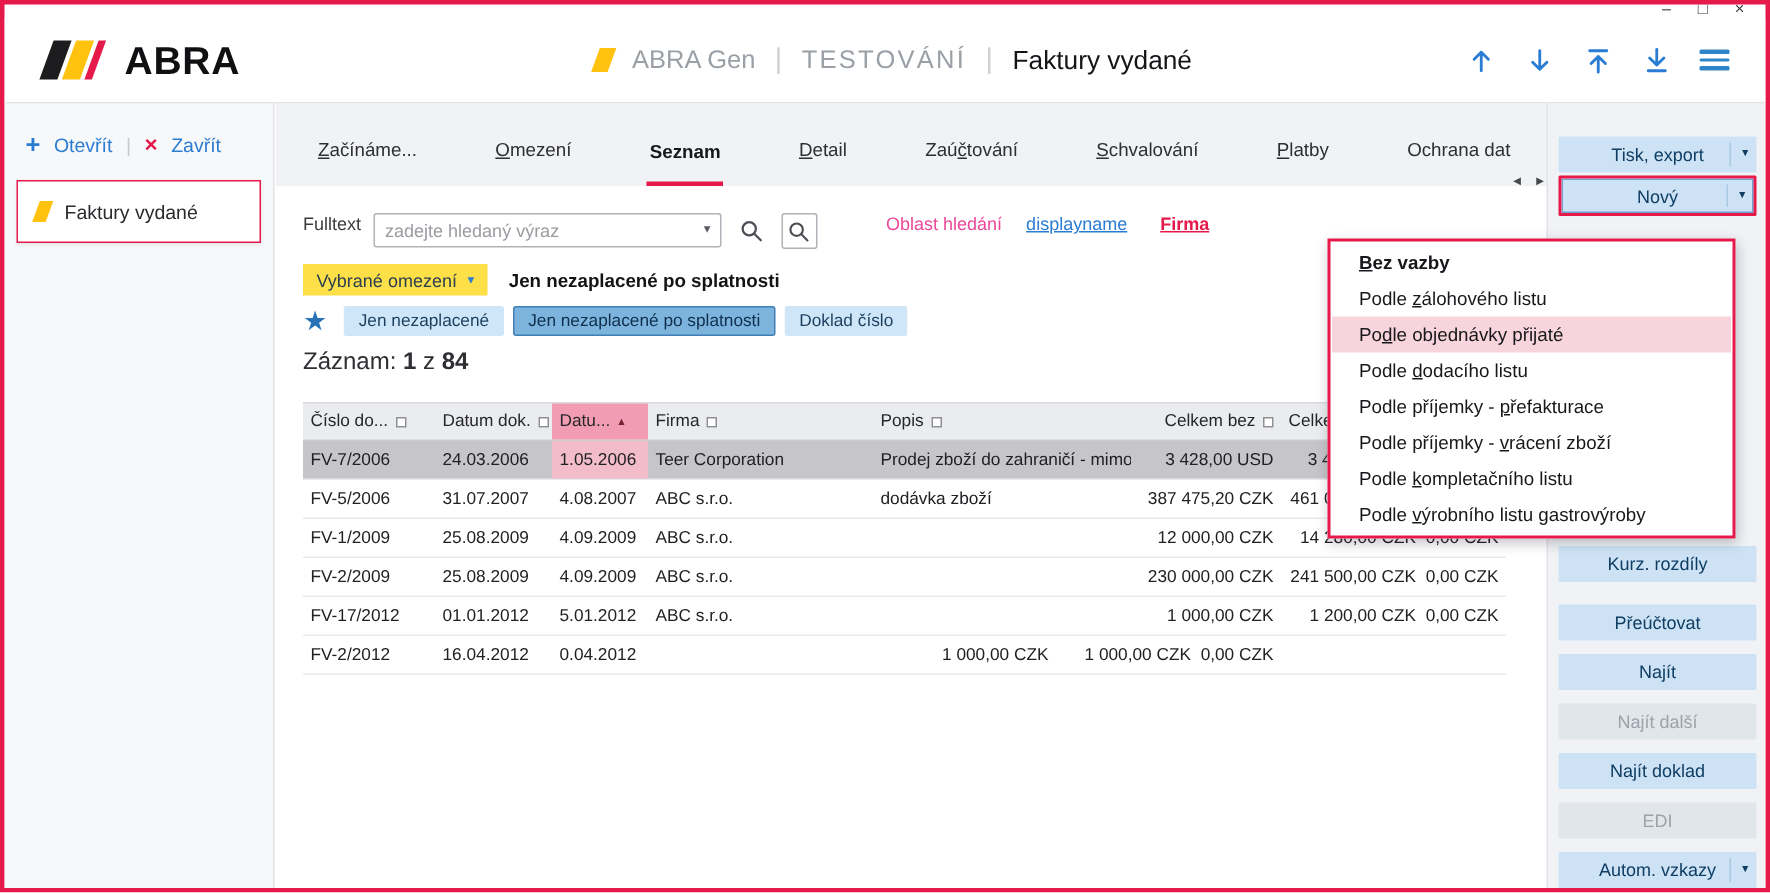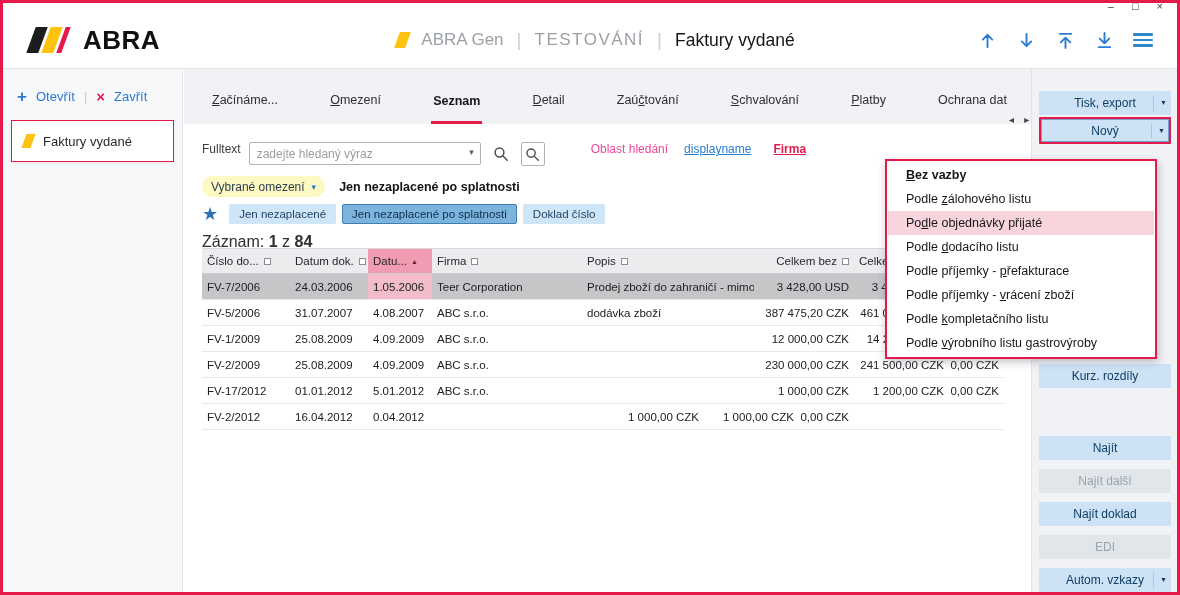--- a/index.html
+++ b/index.html
@@ -57,33 +57,33 @@
   .combo input{width:232px;height:23px;border:1px solid #b0b2b8;border-radius:2px;padding:0 22px 0 7px;font-size:12px;font-family:inherit;color:#222;outline:none}
   .combo input::placeholder{color:#9a9ca1}
   .combo .chev{position:absolute;right:7px;top:5px;font-size:9px;color:#5a5c61}
   .icon-btn{width:24px;height:24px;display:flex;align-items:center;justify-content:center;background:transparent;border:none}
   .icon-btn.boxed{border:1px solid #b0b2b8;border-radius:2px;background:#fff}
   .scope-label{margin-left:38px;color:#ec4899}
   .link-blue{color:var(--accent-blue,#2b7cd3);text-decoration:underline;margin-left:8px}
   .link-red{color:var(--brand-red,#e6194b);text-decoration:underline;font-weight:bold;margin-left:14px}
 
   .row-g{display:flex;align-items:center;gap:14px;margin-top:10px;height:21px;font-size:12px}
-  .restr-btn{display:flex;align-items:center;gap:7px;background:#fef9c3;color:#2b3e50;height:21px;padding:0 9px;border-radius:10px}
+  .restr-btn{display:flex;align-items:center;gap:7px;background:#fde047;color:#2b3e50;height:21px;padding:0 9px;border-radius:0}
   .restr-btn .chev2{font-size:9px;color:var(--accent-blue,#2b7cd3)}
   .restr-value{font-size:12.5px;font-weight:bold;color:#131416}
 
   .row-c{display:flex;align-items:center;gap:6px;margin-top:7px;height:20px}
   .star{color:#2a72b8;font-size:18px;margin-right:5px;line-height:20px}
   .chip{height:20px;display:flex;align-items:center;padding:0 9px;font-size:11.5px;background:var(--chip-bg,#cfe6f8);color:#1c3f5e;border-radius:2px;border:1px solid transparent;white-space:nowrap}
   .chip.active{background:var(--chip-active-bg,#7db4dd);border-color:#3f7fb5;color:#0f2f4c}
 
   .row-n{margin-top:9px;font-size:16px;color:#2e2f33;height:15px}
 
   
-  .table{margin-top:0;width:802px;font-size:11.5px}
+  .table{margin-top:20px;width:802px;font-size:11.5px}
   .thead{display:flex;height:26px;background:#ebecee;border-top:1px solid #d9dadd;border-bottom:1px solid #cbccd0}
   .th{display:flex;align-items:center;padding:0 5px;color:#26272b;overflow:hidden;white-space:nowrap}
   .th span{flex:0 0 auto}
   .th .fbox{width:7px;height:7px;border:1px solid #8d8f94;background:#fff;margin-left:5px;flex:none}
   .th.sorted{background:var(--sort-pink,#f19cb2)}
   .sort-arrow{font-size:7px;color:#70222f;margin-left:4px}
   .th.num{justify-content:flex-end}
   .c0{width:88px}.c1{width:78px}.c2{width:64px}.c3{width:150px}.c4{width:172px}.c5{width:100px}.c6{width:95px}.c7{width:55px}
   .tr{display:flex;height:26px;border-bottom:1px solid #e8e9eb;background:#fff}
   .td{display:flex;align-items:center;padding:0 5px;overflow:hidden;white-space:nowrap;color:#202124}
@@ -441,20 +441,23 @@
       <span class="dd-arrow">▼</span>
     </div>
     <div class="btn b1 focused">
       <span>Nový</span>
       <span class="dd-sep"></span>
       <span class="dd-arrow">▼</span>
     </div>
     <div class="btn b2">
         <span>Kurz. rozdíly</span>
       </div>
+    <div class="btn b3">
+        <span>Přeúčtovat</span>
+      </div>
     <div class="btn b4">
         <span>Najít</span>
       </div>
     <div class="btn b5 disabled">
         <span>Najít další</span>
       </div>
     <div class="btn b6">
         <span>Najít doklad</span>
       </div>
     <div class="btn b7 disabled">

